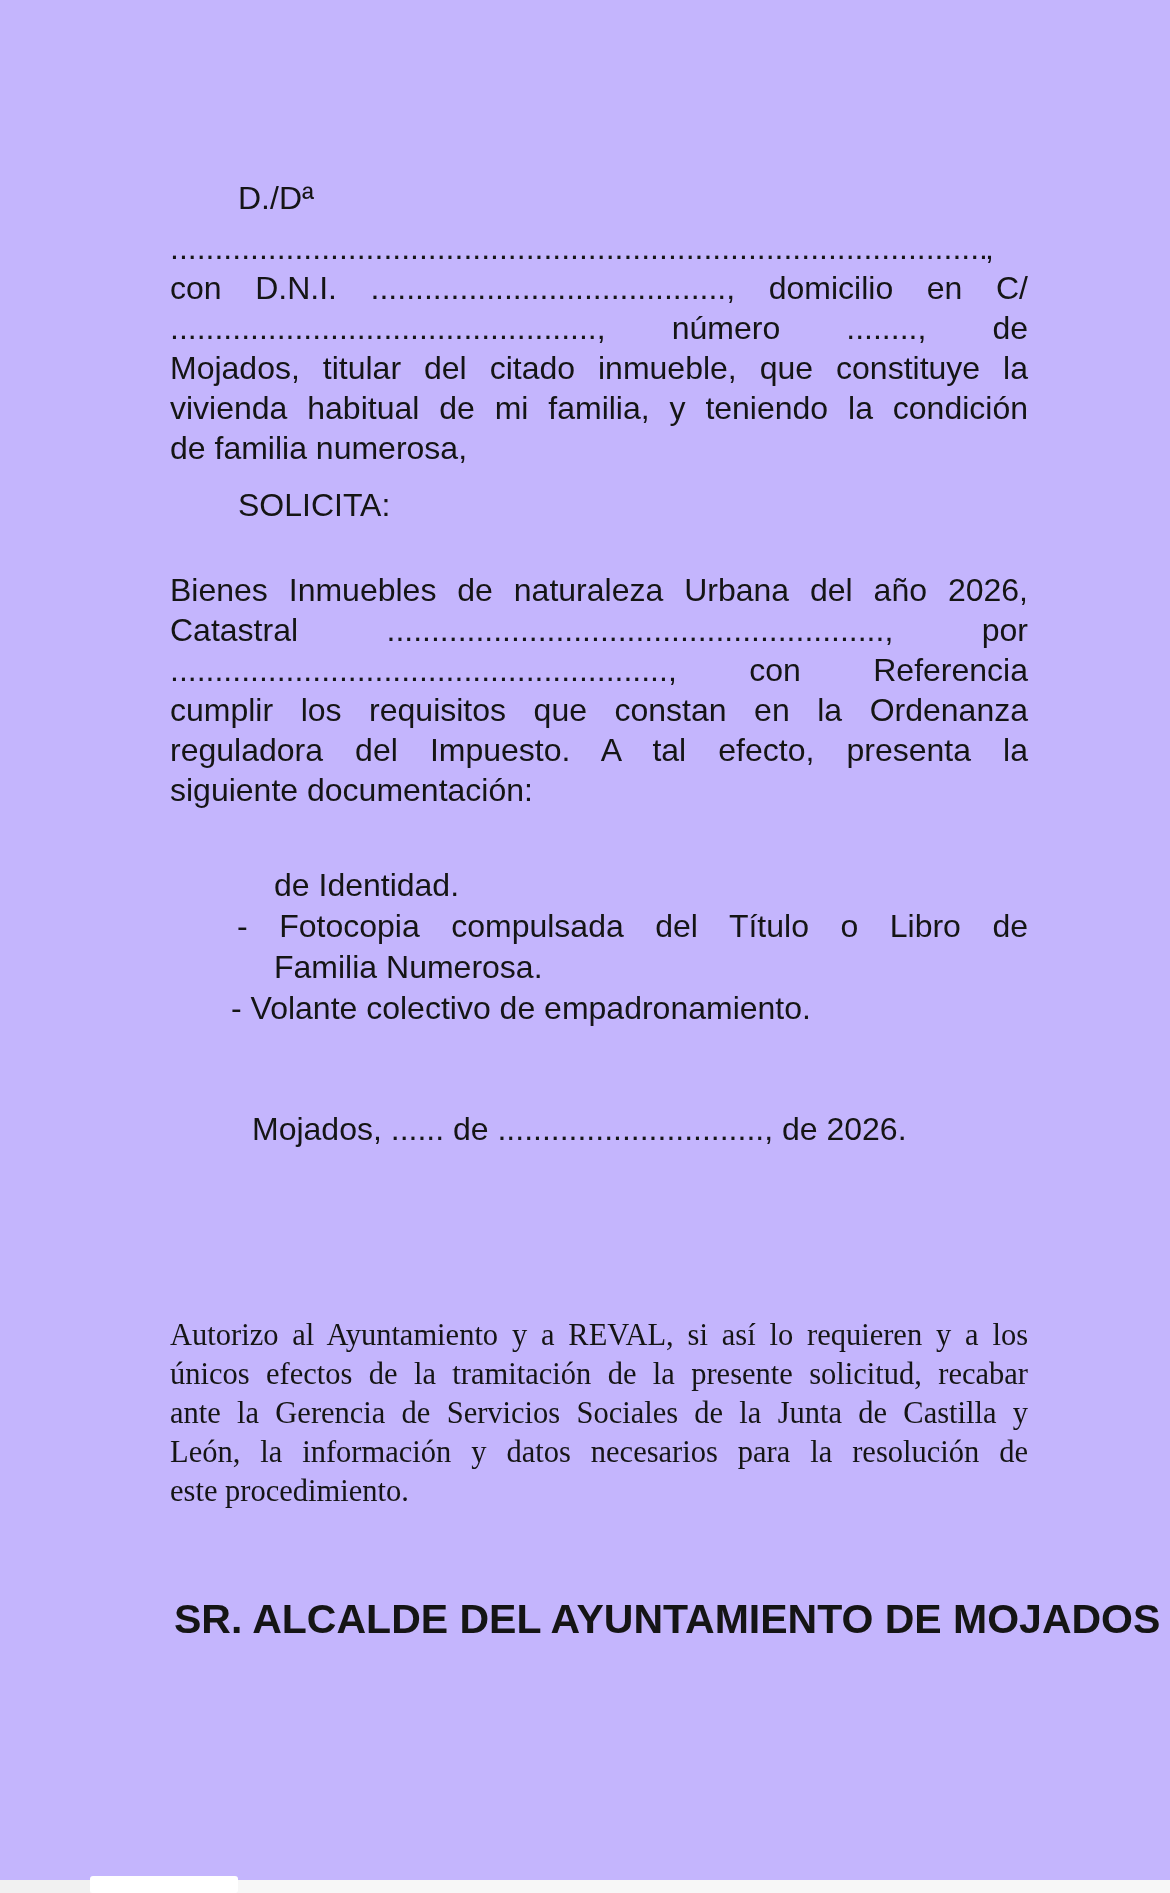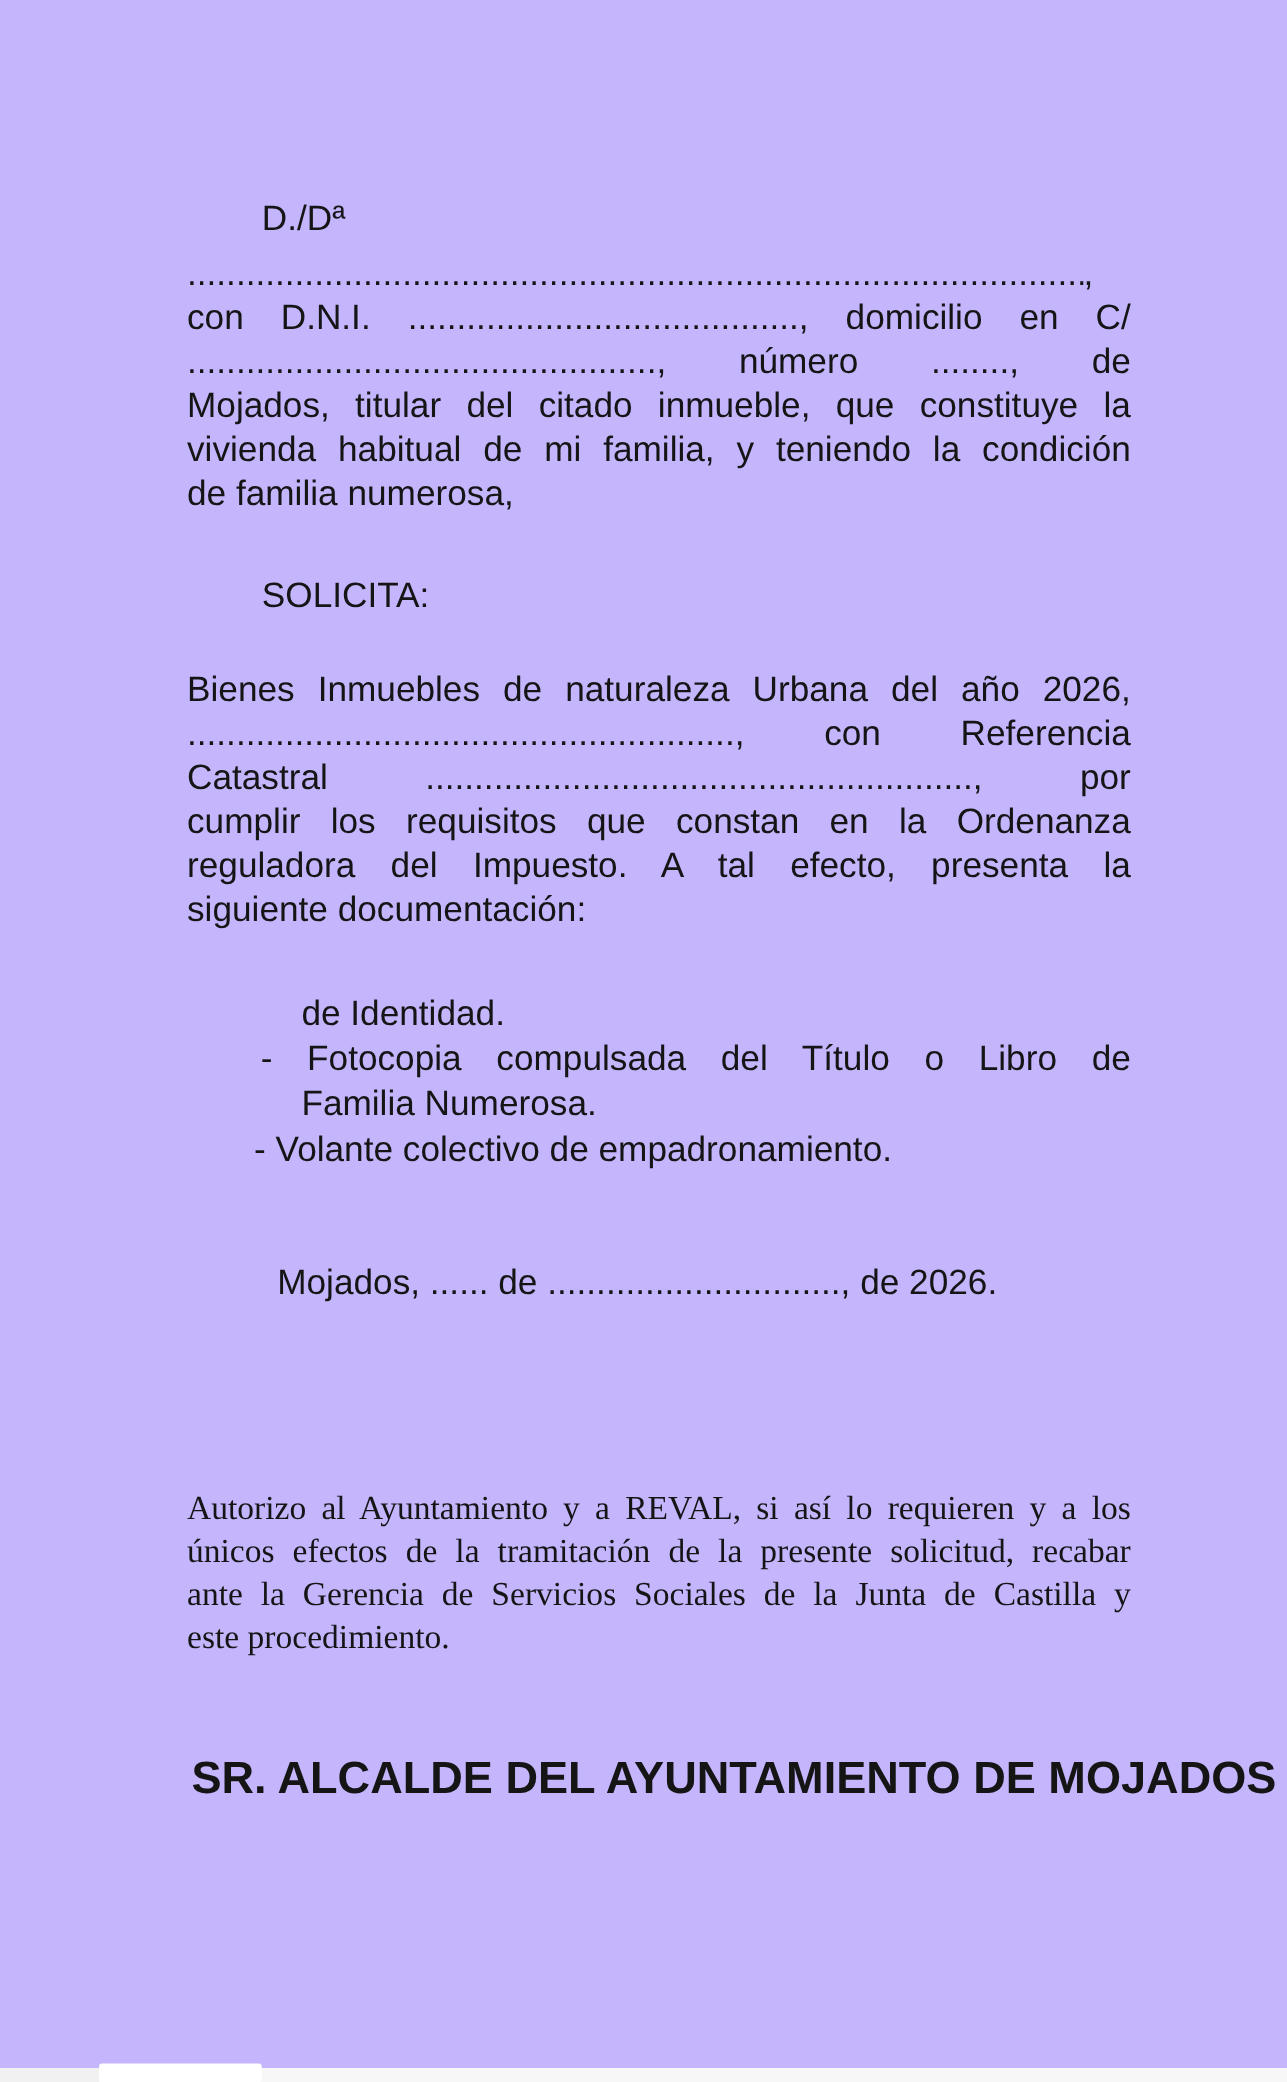--- a/index.html
+++ b/index.html
@@ -28,21 +28,21 @@
   
   .ind-a { padding-left: 68px; }   
   .ind-b { padding-left: 67px; }   
   .ind-c { padding-left: 104px; }  
   .ind-d { padding-left: 61px; }   
   .ind-e { padding-left: 82px; }   
   .ind-f { padding-left: 4px; }    
   
   .para-salutation { margin-top: 178px; }
   .para-intro      { margin-top: 10px; }
-  .para-solicita   { margin-top: 53px; }
+  .para-solicita   { margin-top: 17px; }
   .para-request    { margin-top: 45px; }
   .para-documents  { margin-top: 55px; }
   .para-documents .line { line-height: 41px; min-height: 41px; }
   .para-date       { margin-top: 80px; }
   .para-auth {
     margin-top: 167px;
     font-family: "Liberation Serif", serif;
     font-size: 30.5px;
     line-height: 39px;
   }
@@ -97,39 +97,40 @@
         <div class="line j">................................................, número ........, de</div>
         <div class="line j">Mojados, titular del citado inmueble, que constituye la</div>
         <div class="line j">vivienda habitual de mi familia, y teniendo la condición</div>
         <div class="line l">de familia numerosa,</div>
       </div>
       <div class="para para-solicita">
         <div class="line l ind-a">SOLICITA:</div>
       </div>
       <div class="para para-request">
         <div class="line j">Bienes Inmuebles de naturaleza Urbana del año 2026,</div>
+        <div class="line j">Catastral ........................................................, por</div>
         <div class="line j">........................................................, con Referencia</div>
-        <div class="line j">Catastral ........................................................, por</div>
         <div class="line j">cumplir los requisitos que constan en la Ordenanza</div>
         <div class="line j">reguladora del Impuesto. A tal efecto, presenta la</div>
         <div class="line l">siguiente documentación:</div>
       </div>
       <div class="para para-documents">
         <div class="line l ind-c">de Identidad.</div>
         <div class="line j ind-b">- Fotocopia compulsada del Título o Libro de</div>
         <div class="line l ind-c">Familia Numerosa.</div>
         <div class="line l ind-d">- Volante colectivo de empadronamiento.</div>
       </div>
       <div class="para para-date">
         <div class="line l ind-e">Mojados, ...... de .............................., de 2026.</div>
       </div>
       <div class="para para-auth">
         <div class="line j">Autorizo al Ayuntamiento y a REVAL, si así lo requieren y a los</div>
         <div class="line j">únicos efectos de la tramitación de la presente solicitud, recabar</div>
         <div class="line j">ante la Gerencia de Servicios Sociales de la Junta de Castilla y</div>
+        <div class="line j">León, la información y datos necesarios para la resolución de</div>
         <div class="line l">este procedimiento.</div>
       </div>
       <div class="para para-addressee">
         <div class="line l ind-f">SR. ALCALDE DEL AYUNTAMIENTO DE MOJADOS</div>
       </div>
     </div>
   <div class="scan-strip"></div>
   <div class="scan-strip-left"></div>
   <div class="scan-strip-white"></div>
 </div>

